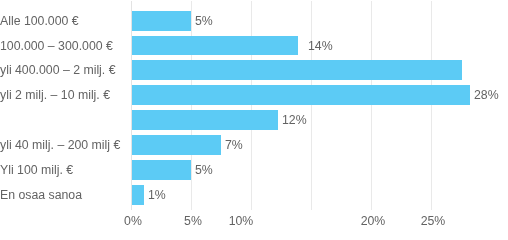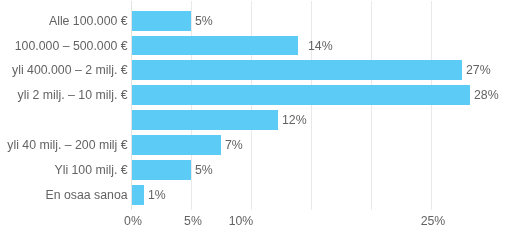--- a/index.html
+++ b/index.html
@@ -17,21 +17,21 @@
 
   .gridline  { position:absolute; top:1px; height:208.5px; width:1px;
                background:#e9e9e9; }
   .axisline  { position:absolute; top:1px; height:208.5px; width:1px;
                background:#e3e3e3; }
 
   
   .row       { position:absolute; left:0; width:508px; height:19.9px; }
 
   .cat-label { position:absolute; left:0; top:0; width:127.6px; height:19.9px;
-               line-height:21.9px; text-align:right; white-space:nowrap;
+               line-height:21.9px; text-align:left; white-space:nowrap;
                font-size:12.3px; color:#636363; will-change:transform; }
 
   .bar       { position:absolute; left:132px; top:0; height:19.9px;
                background:#5ccbf5; }
 
   .vlabel    { position:absolute; top:0; height:19.9px; line-height:21.9px;
                white-space:nowrap; font-size:12.3px; color:#636363;
                will-change:transform; }
 
   
@@ -55,29 +55,28 @@
 
   <div class="plotlayer">
 
     <div class="row" style="top: 10.69px;">
       <div class="cat-label">Alle 100.000 €</div>
       <div class="bar" title="5%" style="width: 58.8px; background: rgb(92, 203, 245);"></div>
       <div class="vlabel" style="left: 194.8px;">5%</div>
     </div>
 
     <div class="row" style="top: 35.59px;">
-      <div class="cat-label">100.000 – 500.000 €</div>
+      <div class="cat-label">100.000 – 300.000 €</div>
       <div class="bar" title="14%" style="width: 166.2px; background: rgb(92, 203, 245);"></div>
       <div class="vlabel" style="left: 302.2px; margin-left: 6px;">14%</div>
     </div>
 
     <div class="row" style="top: 60.49px;">
       <div class="cat-label">yli 400.000 – 2 milj. €</div>
       <div class="bar" title="27%" style="width: 330px; background: rgb(92, 203, 245);"></div>
-      <div class="vlabel" style="left: 466px;">27%</div>
     </div>
 
     <div class="row" style="top: 85.39px; padding-left: 34px;">
       <div class="cat-label">yli 2 milj. – 10 milj. €</div>
       <div class="bar" title="28%" style="width: 338.4px; background: rgb(92, 203, 245);"></div>
       <div class="vlabel" style="left: 474.4px;">28%</div>
     </div>
 
     <div class="row" style="top: 110.29px;">
       <div class="bar" title="12%" style="width: 145.8px; background: rgb(92, 203, 245);"></div>
@@ -101,16 +100,17 @@
       <div class="bar" title="1%" style="width: 12px; background: rgb(92, 203, 245);"></div>
       <div class="vlabel" style="left: 148px;">1%</div>
     </div>
 
   </div>
 
   <div class="axislayer">
     <div class="tick" style="left: 131.5px;">0%</div>
     <div class="tick" style="left: 191.5px;">5%</div>
     <div class="tick" style="left: 240px;">10%</div>
+    <div class="tick" style="left: 371.5px;">20%</div>
     <div class="tick" style="left: 431.5px; text-align: center;">25%</div>
   </div>
 
 </div>
 
 </body></html>

